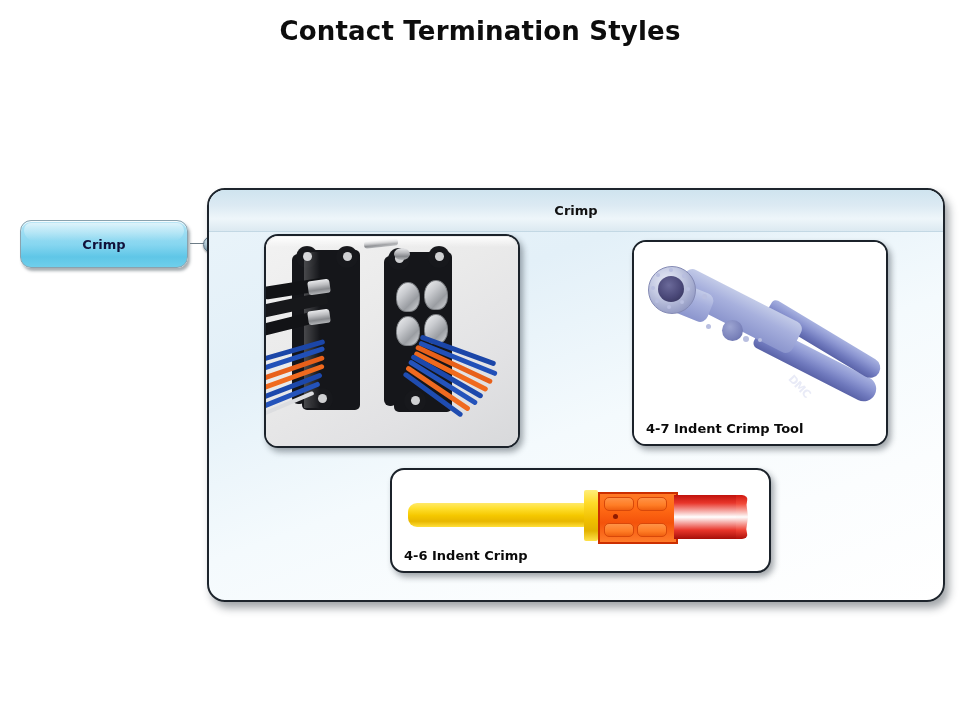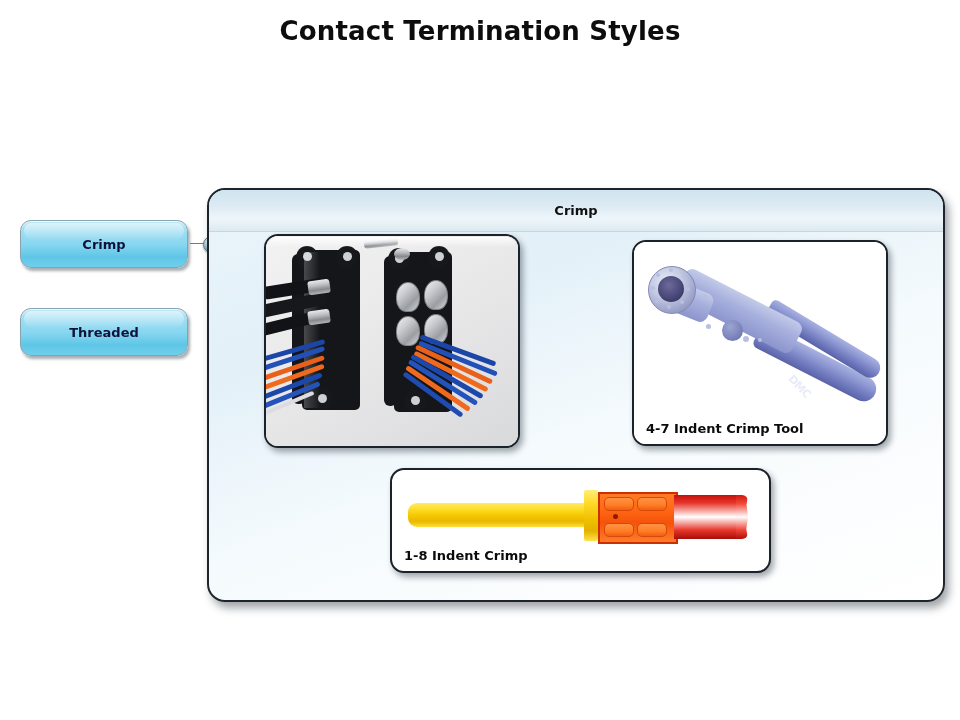--- a/index.html
+++ b/index.html
@@ -205,23 +205,20 @@
 <body>
 
 <div id="slide-title">Contact Termination Styles</div>
 
 <div id="sidebar">
 
   <div class="nav-btn">
     <span class="nav-label">Crimp</span>
   </div>
 
-  <div class="nav-btn">
-    <span class="nav-label">Threaded</span>
-  </div>
 
 
 </div>
 
 <div id="connector-line"></div>
 <div id="connector-dot"></div>
 
 <div id="main-panel">
 
   <div id="panel-header">
@@ -327,16 +324,16 @@
     <div class="indent" style="left:245px;top:27px;width:28px;height:12px;"></div>
     <div class="indent" style="left:212px;top:53px;width:28px;height:12px;"></div>
     <div class="indent" style="left:245px;top:53px;width:28px;height:12px;"></div>
     <div class="barrel-dot" style="left:221px;top:44px;"></div>
 
     <div class="wire-red" style="left:282px;top:25px;width:66px;height:44px;"></div>
     <div class="wire-tip" style="left:344px;top:25px;width:12px;height:44px;
                 border-radius:0 6px 6px 0;
                 clip-path:polygon(0 0,100% 0,88% 22%,100% 50%,86% 78%,100% 100%,0 100%);"></div>
 
-    <span class="card-caption">1-8 Indent Crimp</span>
+    <span class="card-caption">4-6 Indent Crimp</span>
   </div>
 
 </div>
 
 </body></html>

